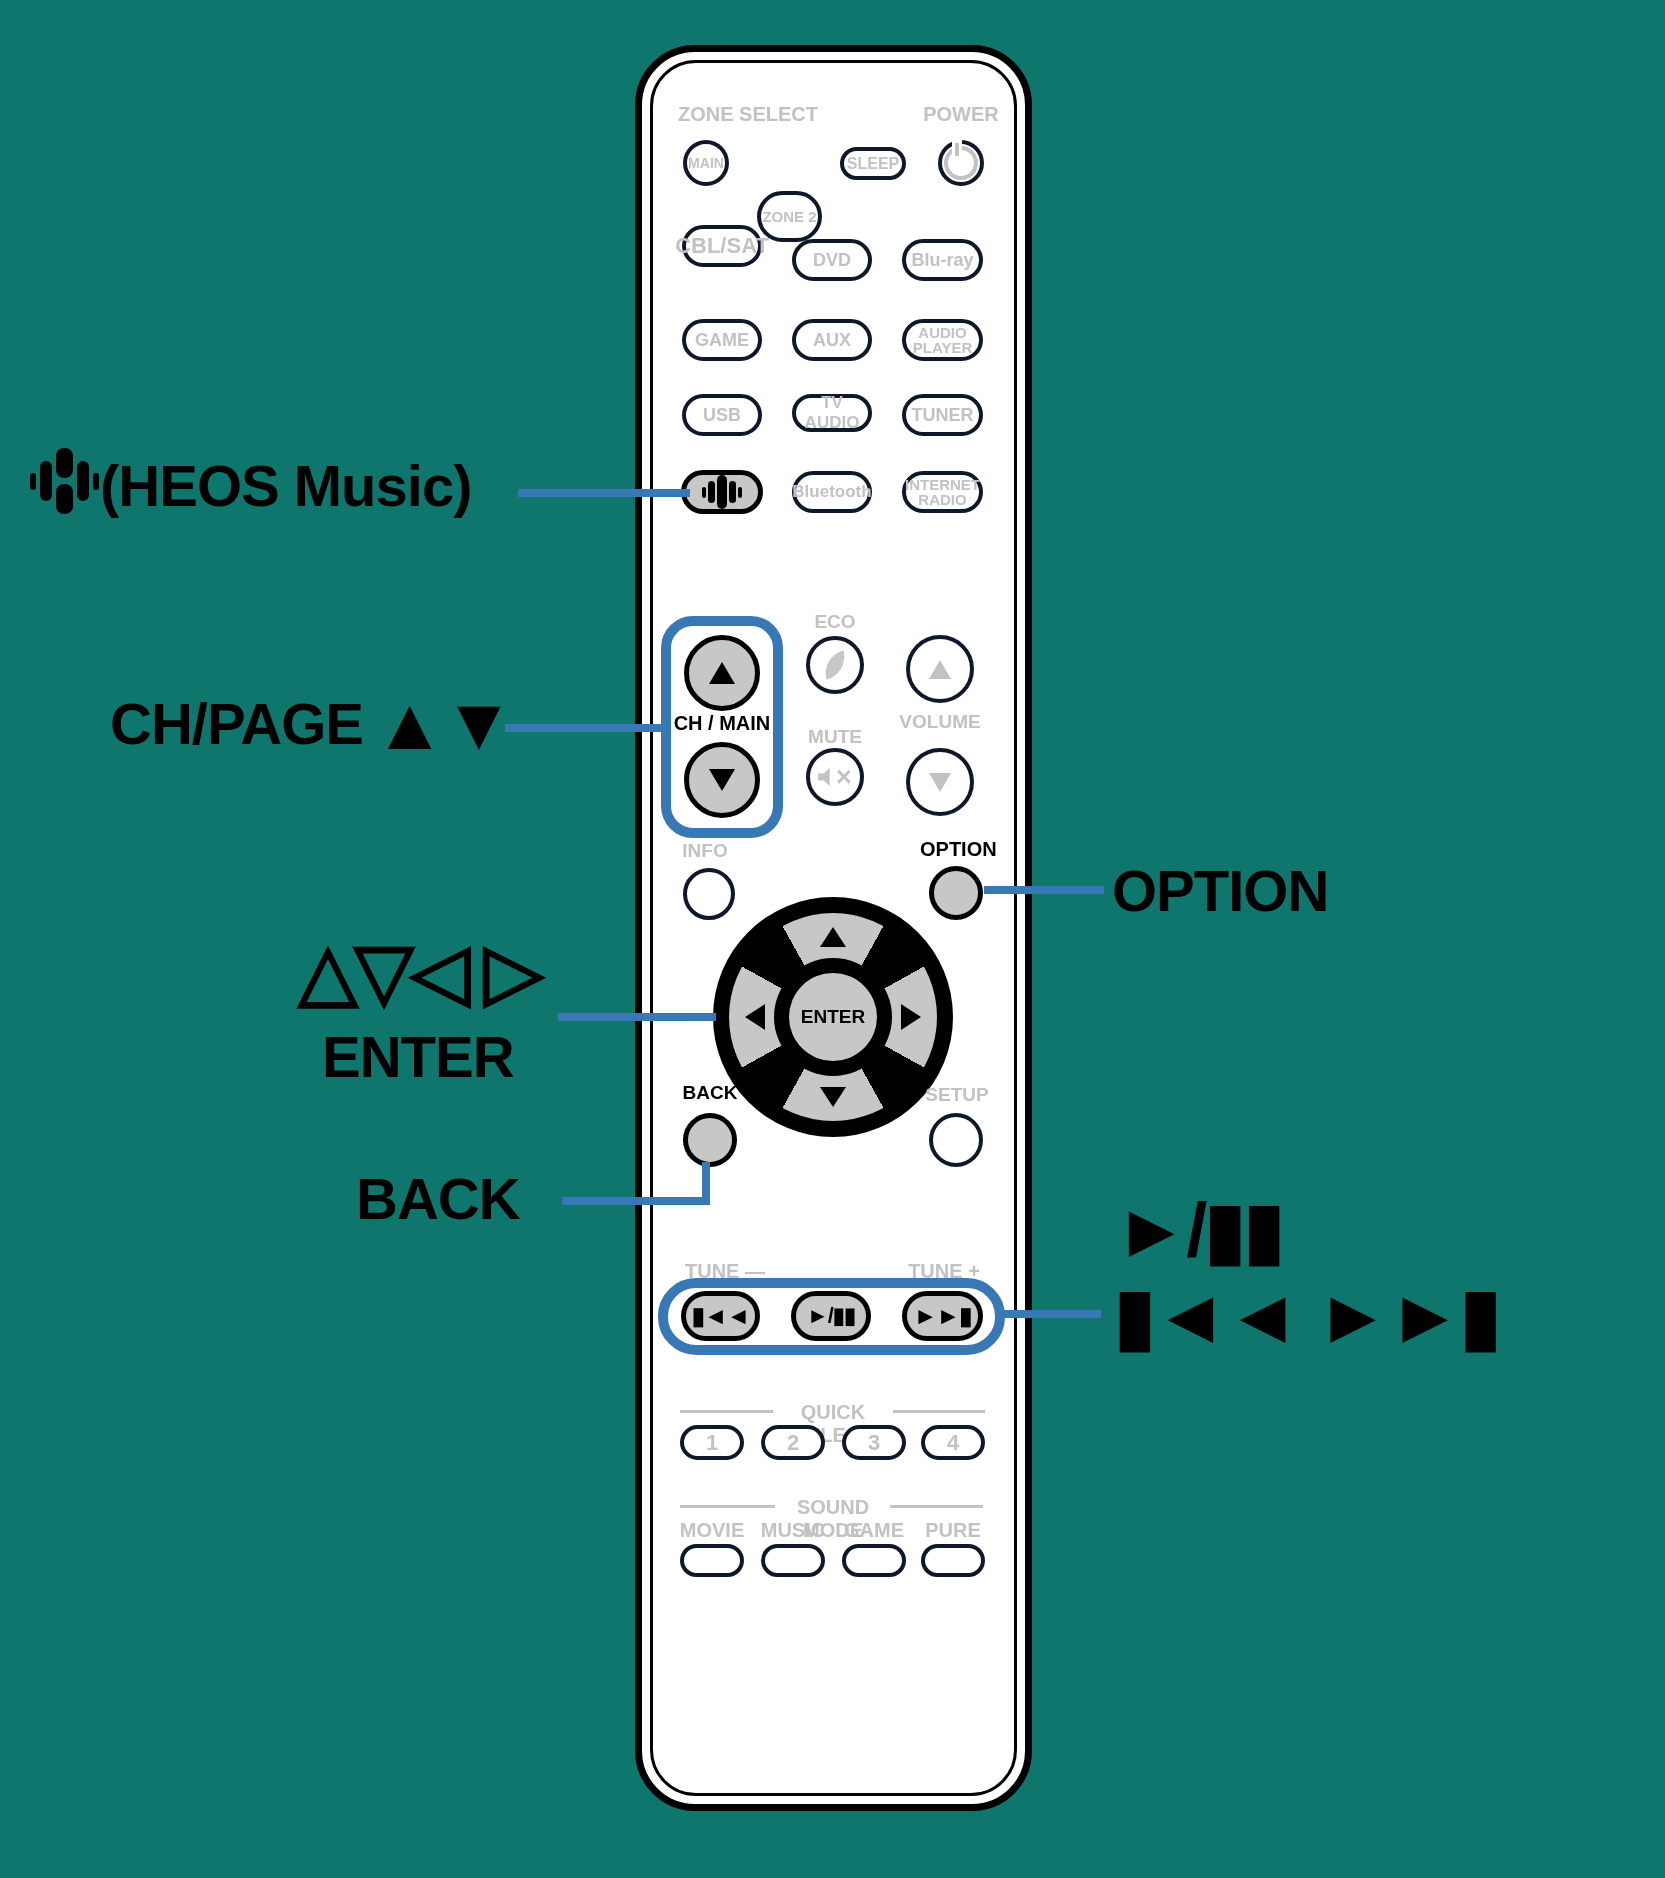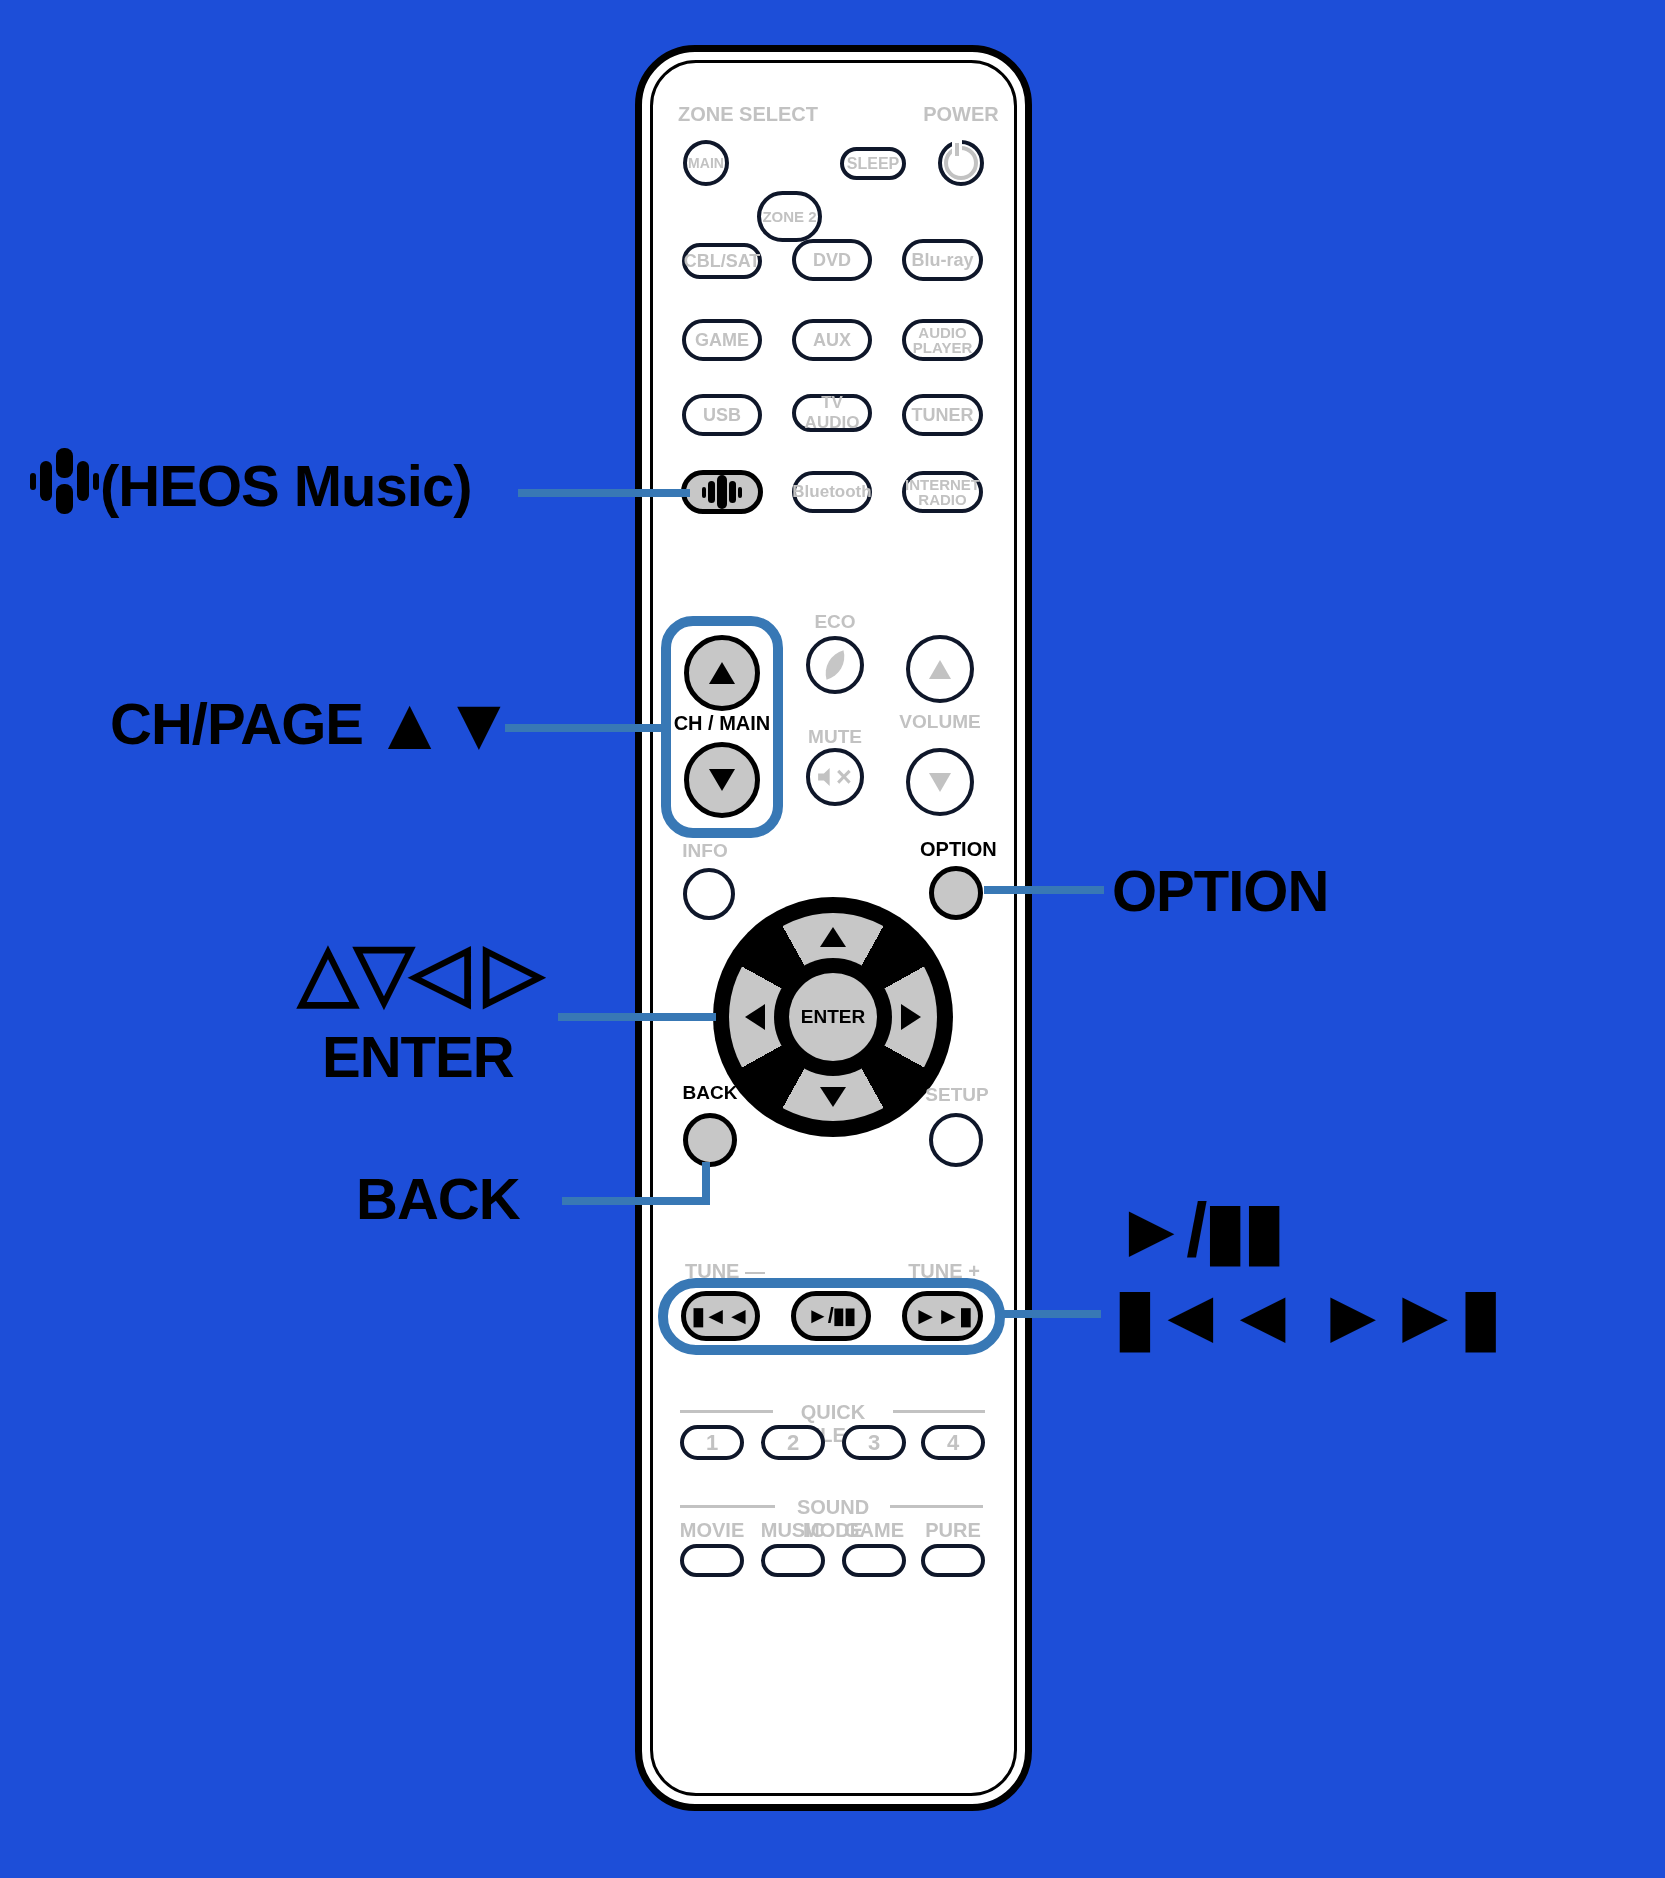--- a/index.html
+++ b/index.html
@@ -1,16 +1,16 @@
 <!DOCTYPE html>
 <html><head>
 <meta charset="utf-8">
 <style>
   html,body{margin:0;padding:0;background:#fff;font-family:"Liberation Sans",sans-serif;}
-  #canvas{position:relative;width:1665px;height:1878px;background:#1d4ed8;overflow:hidden;}
+  #canvas{position:relative;width:1665px;height:1878px;background:#0f766e;overflow:hidden;}
   .abs{position:absolute;box-sizing:border-box;}
   
   .remote-outer{border:7px solid #000;border-radius:60px;background:#fff;z-index:1;}
   .remote-inner{position:absolute;inset:8px;border:3px solid #000;border-radius:46px;box-sizing:border-box;}
   
   .glabel{color:#c2c2c2;font-weight:bold;text-align:center;z-index:2;letter-spacing:0px;}
   .blabel{color:#000;font-weight:bold;text-align:center;z-index:2;}
   .pill{border:4px solid #0f172a;border-radius:999px;display:flex;align-items:center;justify-content:center;
         color:#c2c2c2;font-weight:bold;background:#fff;z-index:2;text-align:center;}
   .pre{white-space:pre-line;line-height:15px;font-size:15px;}
@@ -70,21 +70,21 @@
 
   <div class="abs pill circle" style="left:683px;top:140px;width:46px;height:46px;font-size:14px;">MAIN</div>
   <div class="abs pill" style="left:757px;top:147px;width:65px;height:51px;font-size:15px;margin-top:44px;">ZONE 2</div>
   <div class="abs pill" style="left:840px;top:147px;width:66px;height:33px;font-size:16px;">SLEEP</div>
   <div class="abs pill circle" style="left:938px;top:140px;width:46px;height:46px;">
     <span class="power-icon">
         <span></span>
       </span>
   </div>
 
-  <div class="abs pill" style="left:682px;top:243px;width:80px;height:36px;font-size:18px;">CBL/SAT</div>
+  <div class="abs pill" style="left:682px;top:225px;width:80px;height:42px;font-size:22px;">CBL/SAT</div>
   <div class="abs pill" style="left:792px;top:239px;width:80px;height:42px;font-size:18px;">DVD</div>
   <div class="abs pill" style="left:902px;top:239px;width:81px;height:42px;font-size:18px;">Blu-ray</div>
 
   <div class="abs pill" style="left:682px;top:319px;width:80px;height:42px;font-size:18px;">GAME</div>
   <div class="abs pill" style="left:792px;top:319px;width:80px;height:42px;font-size:18px;">AUX</div>
   <div class="abs pill pre" style="left:902px;top:319px;width:81px;height:42px;">AUDIO
 PLAYER</div>
 
   <div class="abs pill" style="left:682px;top:394px;width:80px;height:42px;font-size:18px;">USB</div>
   <div class="abs pill" style="left:792px;top:394px;width:80px;height:38px;font-size:17px;">TV AUDIO</div>

